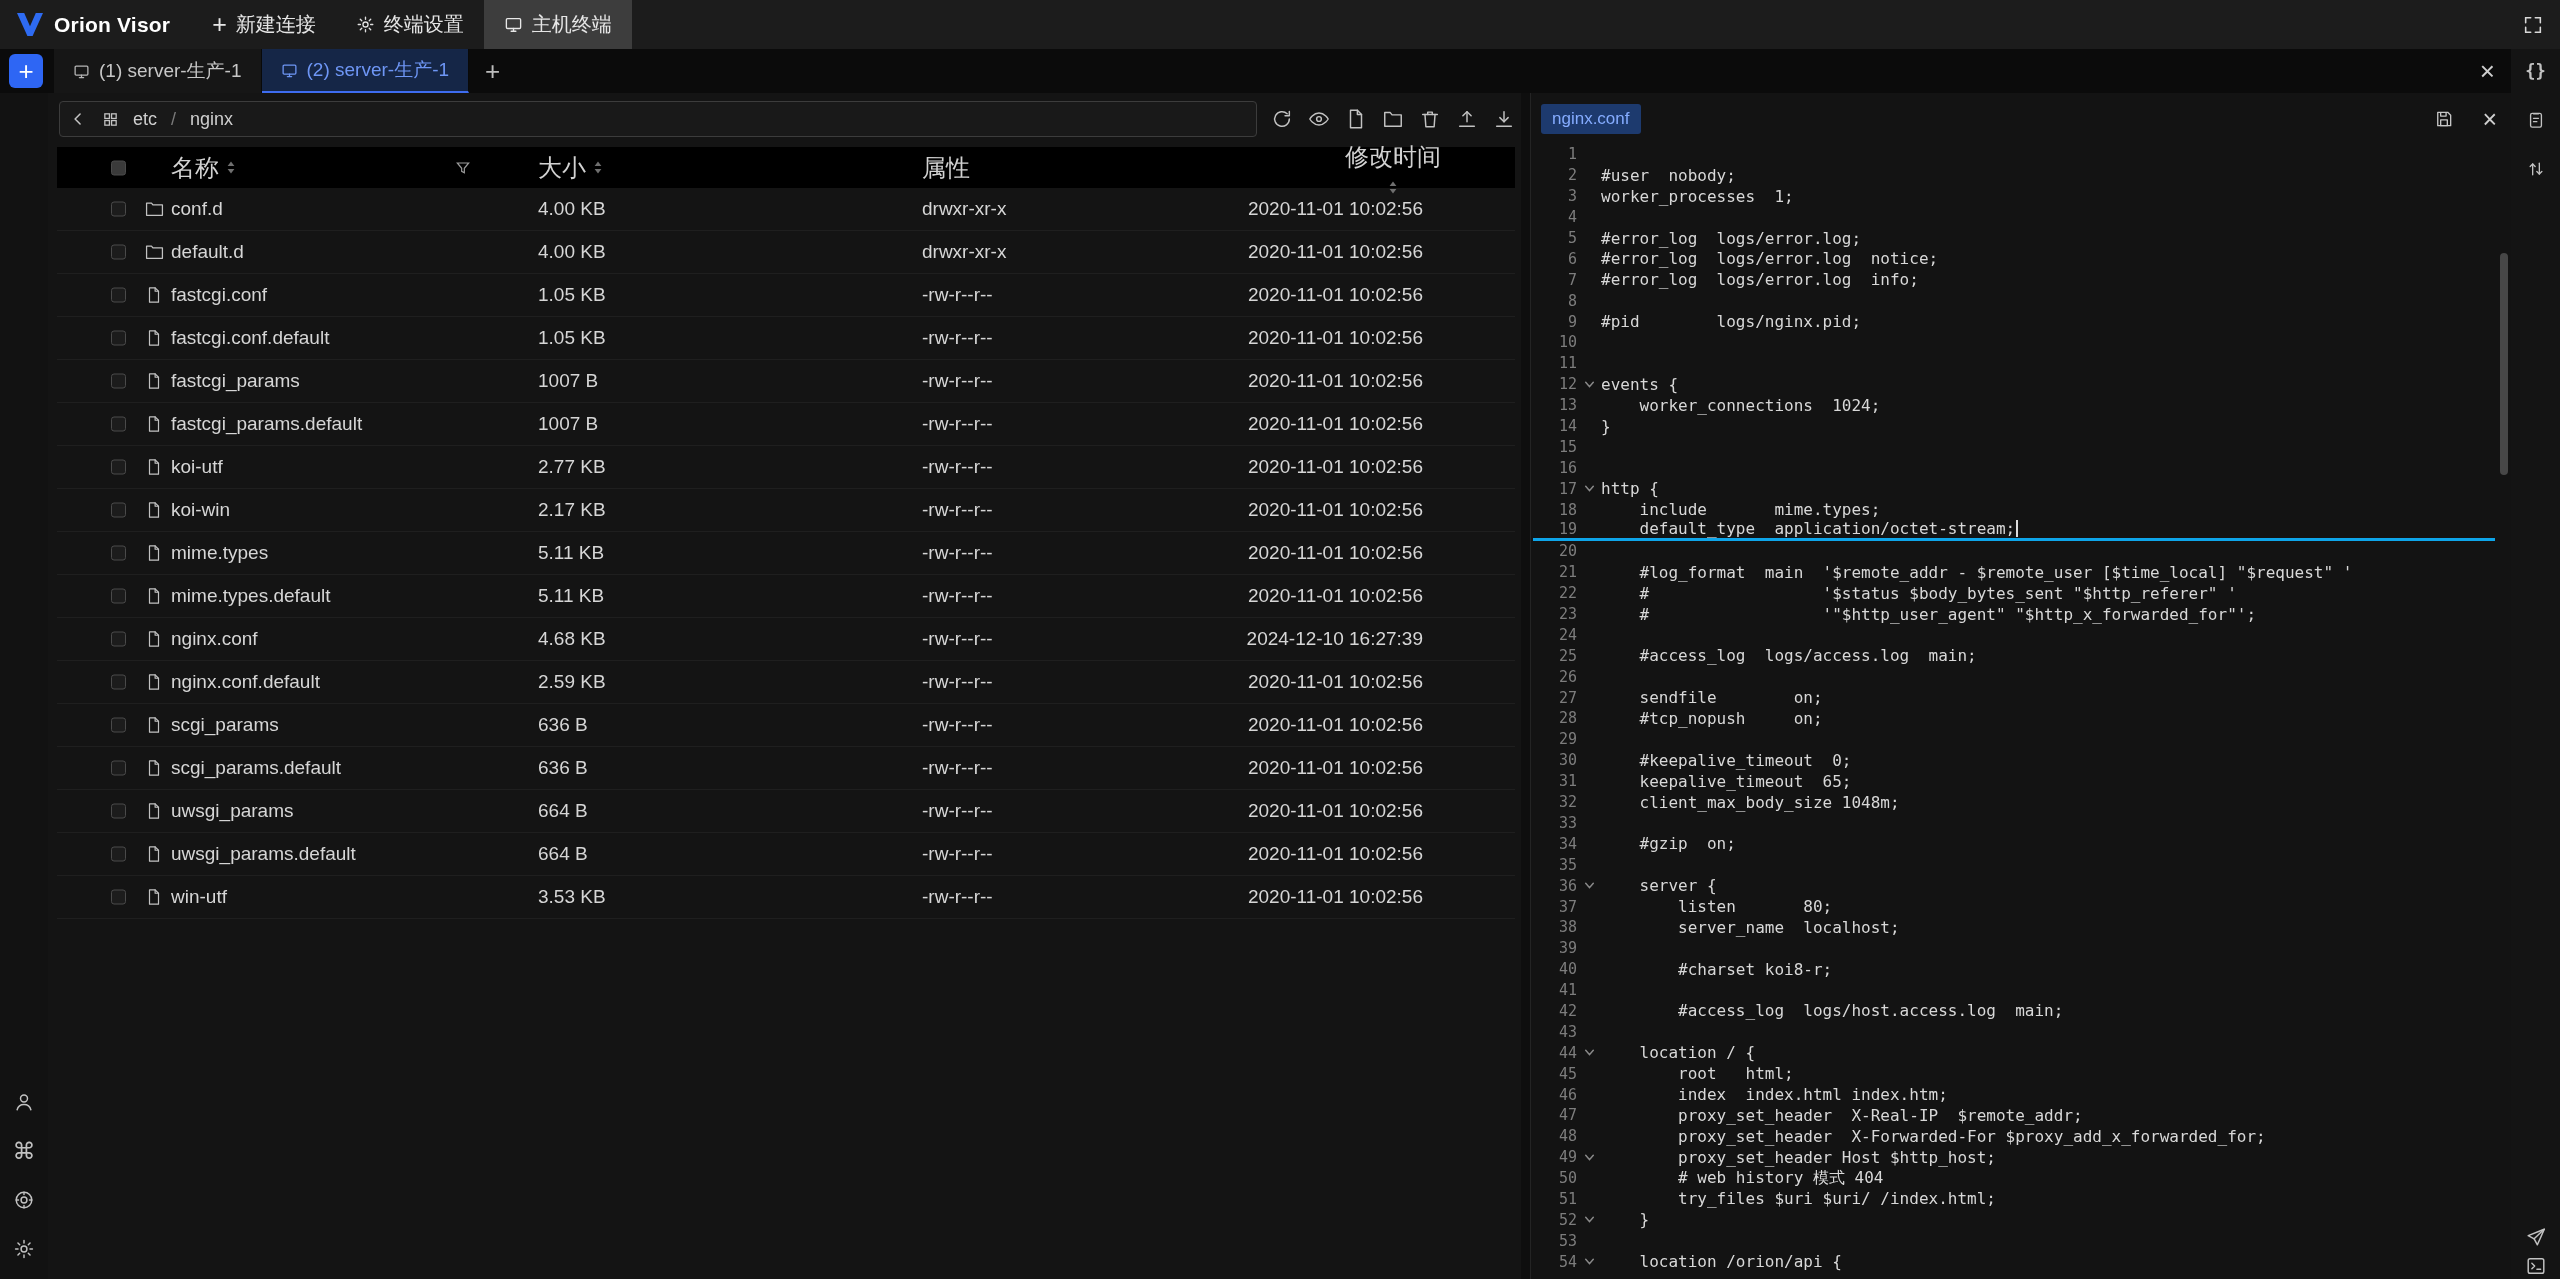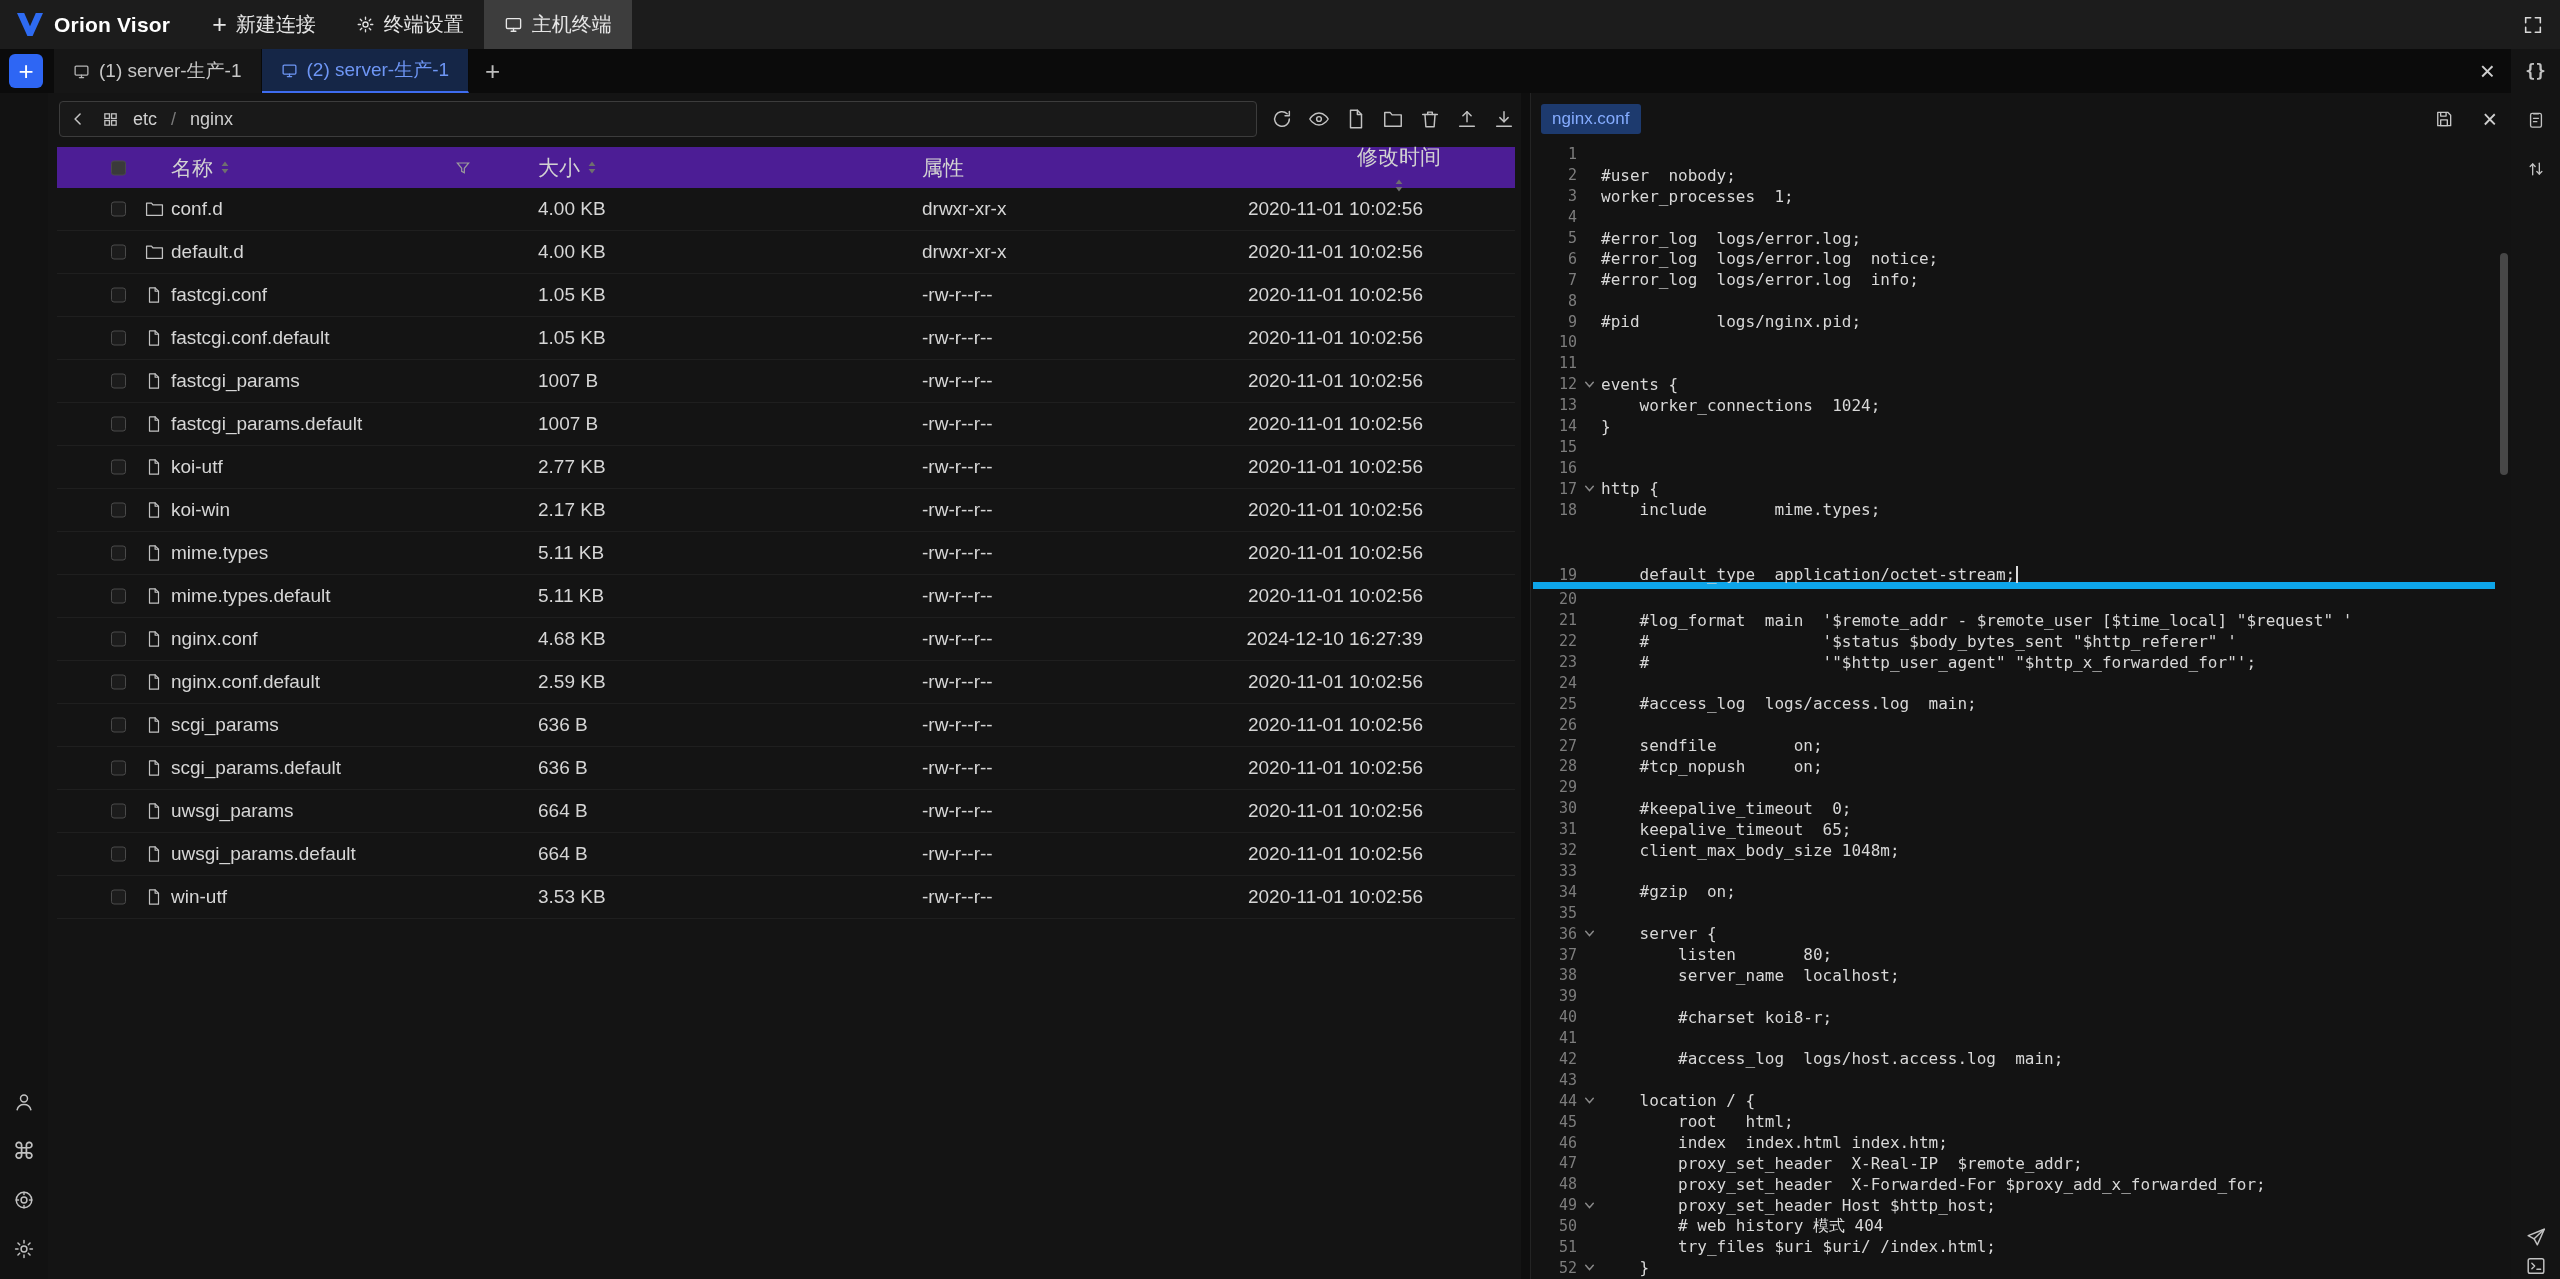--- a/index.html
+++ b/index.html
@@ -59,21 +59,21 @@
                 border-radius: 4px; display: flex; align-items: center; padding: 0 8px;
                 gap: 14px; color: #cfcfcf; font-size: 18px; }
   .bc-btn { display: flex; align-items: center; cursor: pointer; }
   .bc-sep { color: #7a7a7a; }
   .bc-seg { cursor: pointer; }
   .fm-actions { display: flex; gap: 15px; margin-left: 14px; }
   .act-icon { width: 22px; height: 22px; display: flex; align-items: center;
               justify-content: center; cursor: pointer; }
 
   .thead { position: absolute; top: 54px; left: 9px; width: 1458px; height: 41px;
-           background: #4c1d95; font-size: 21px; color: #d2d2d2; }
+           background: #000000; font-size: 24px; color: #d2d2d2; }
   .thead > span, .thead > div { position: absolute; top: 50%; transform: translateY(-50%); }
   .hd-check { left: 54px; }
   .h-name  { left: 114px; display: flex; align-items: center; gap: 7px; cursor: pointer; }
   .h-filter{ left: 398px; cursor: pointer; }
   .h-size  { left: 481px; display: flex; align-items: center; gap: 7px; cursor: pointer; }
   .h-attr  { left: 865px; cursor: pointer; }
   .h-mtime { right: 74px; display: flex; align-items: center; gap: 7px; cursor: pointer; flex-direction: column; }
 
   .cb { width: 15px; height: 15px; border: 1px solid #4a4a4a; border-radius: 3px;
         background: #1c1c1c; display: inline-block; cursor: pointer; }
@@ -97,21 +97,21 @@
                    display: flex; align-items: center; }
   .file-badge { background: #1d3a6e; color: #85acff; font-size: 17px; padding: 5px 11px;
                 border-radius: 3px; }
   .editor-actions { margin-left: auto; display: flex; align-items: center; gap: 28px; }
   .editor-actions > span { cursor: pointer; display: flex; align-items: center; }
   .eclose { color: #cfcfcf; font-size: 25px; line-height: 1; }
 
   .code { position: absolute; top: 51px; left: 2px; right: 16px; bottom: 0; overflow: hidden;
           font-family: "DejaVu Sans Mono", monospace; font-size: 16px; }
   .cline { display: flex; align-items: center; height: 20.9px; }
-  .cline.current { border-bottom: 7px solid #0ea5e9; margin-top: 48px; }
+  .cline.current { border-bottom: 3px solid #0ea5e9; }
   .ln { width: 44px; flex: none; text-align: right; color: #7d7d7d; font-size: 15px; }
   .fold { width: 24px; flex: none; display: flex; align-items: center;
           justify-content: center; }
   .ctext { white-space: pre; color: #d8d8d8; }
   .cursor { width: 2px; height: 17px; background: #dcdcdc; margin-left: 1px; flex: none; }
 
   .scrollbar { position: absolute; right: 3px; top: 0; width: 8px; height: 1186px; }
   .thumb { position: absolute; top: 160px; width: 8px; height: 222px; background: #474747;
            border-radius: 4px; cursor: grab; }
 

